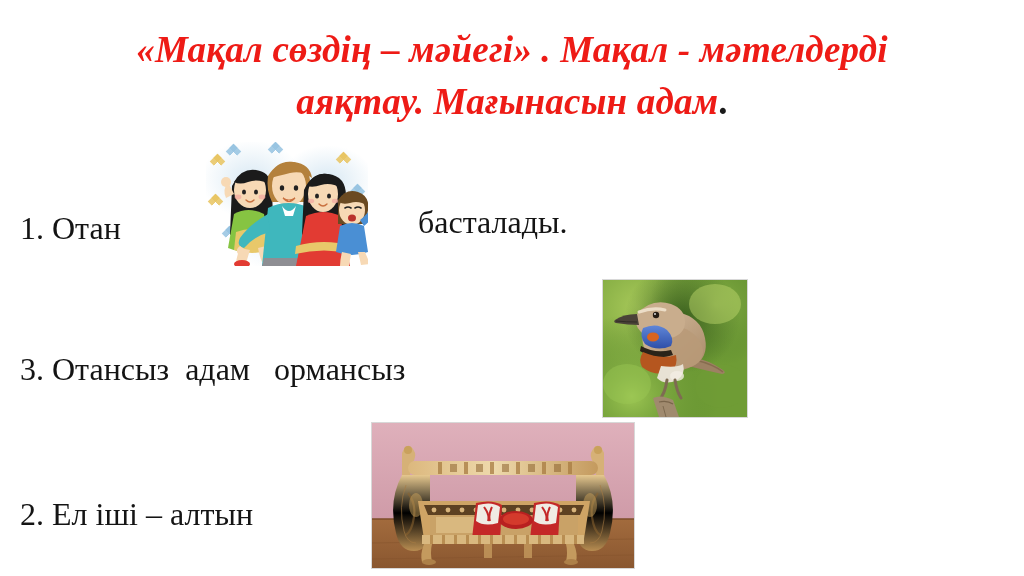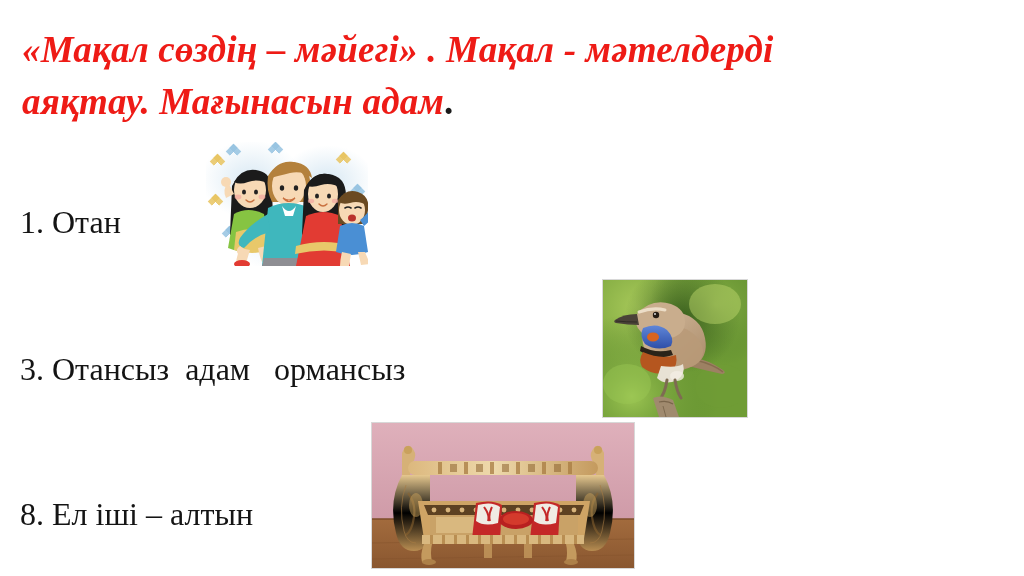--- a/index.html
+++ b/index.html
@@ -7,20 +7,21 @@
     padding: 0;
     background: #ffffff;
   }
   #slide {
     position: relative;
     width: 1024px;
     height: 576px;
     background: #ffffff;
     overflow: hidden;
     font-family: "Liberation Serif", "DejaVu Serif", serif;
+    text-align: center;
   }
 
   
   .title-block {
     position: absolute;
     left: 22px;
     top: 24px;
     width: 980px;
   }
   .title-line {
@@ -41,21 +42,21 @@
 
   
   .proverb {
     position: absolute;
     color: #141414;
     font-family: "Liberation Serif", "DejaVu Serif", serif;
     font-size: 32px;
     line-height: 38px;
     white-space: pre;
   }
-  #proverb-1 { left: 20px; top: 203px; }
+  #proverb-1 { left: 20px; top: 209px; }
   #proverb-1b { left: 418px; top: 203px; }
   #proverb-2 { left: 20px; top: 350px; }
   #proverb-3 { left: 20px; top: 495px; }
 
   
   .pic {
     position: absolute;
     overflow: hidden;
   }
 
@@ -115,20 +116,21 @@
 <body>
 
 <div id="slide">
 
   <div class="title-block">
     <div class="title-line">«Мақал сөздің – мәйегі» . Мақал - мәтелдерді</div>
     <div class="title-line"><span>аяқтау. Мағынасын адам</span><span class="tail-dot">.</span></div>
   </div>
 
   <div class="proverb" id="proverb-1">1. Отан</div>
+  <div class="proverb" id="proverb-1b">басталады.</div>
 
   <div class="pic" id="pic-family">
     <div class="fam-bg"></div>
     <div class="sparkle" style="left:6px;  top:14px;"></div>
     <div class="sparkle b" style="left:22px; top:4px;"></div>
     <div class="sparkle" style="left:4px;  top:54px;"></div>
     <div class="sparkle b" style="left:18px; top:86px;"></div>
     <div class="sparkle" style="left:132px;top:12px;"></div>
     <div class="sparkle b" style="left:146px;top:44px;"></div>
     <div class="sparkle" style="left:140px;top:84px;"></div>
@@ -267,21 +269,21 @@
 
       <path d="M64 100 q-2 14 -8 20" stroke="#7e6b52" stroke-width="3" fill="none" stroke-linecap="round"></path>
       <path d="M72 100 q2 12 6 18" stroke="#7e6b52" stroke-width="3" fill="none" stroke-linecap="round"></path>
 
       <path d="M50 118 q8 -4 20 2 l6 17 l-20 0 z" fill="#a08a6e"></path>
       <path d="M56 122 q8 -2 14 2" stroke="#6f5b42" stroke-width="1.2" fill="none" opacity="0.8"></path>
       <path d="M60 126 l3 11" stroke="#6f5b42" stroke-width="1" fill="none" opacity="0.7"></path>
     </svg>
   </div>
 
-  <div class="proverb" id="proverb-3">8. Ел іші – алтын</div>
+  <div class="proverb" id="proverb-3">2. Ел іші – алтын</div>
 
   <div class="pic" id="pic-cradle">
     <svg viewBox="0 0 262 145" width="262" height="145" style="position:absolute;left:0;top:0;">
       <defs>
         <linearGradient id="gwall" x1="0" y1="0" x2="0" y2="1">
           <stop offset="0%" stop-color="#dfb0bb"></stop>
           <stop offset="100%" stop-color="#cf9ba8"></stop>
         </linearGradient>
         <linearGradient id="gfloor" x1="0" y1="0" x2="0" y2="1">
           <stop offset="0%" stop-color="#a26b3d"></stop>

